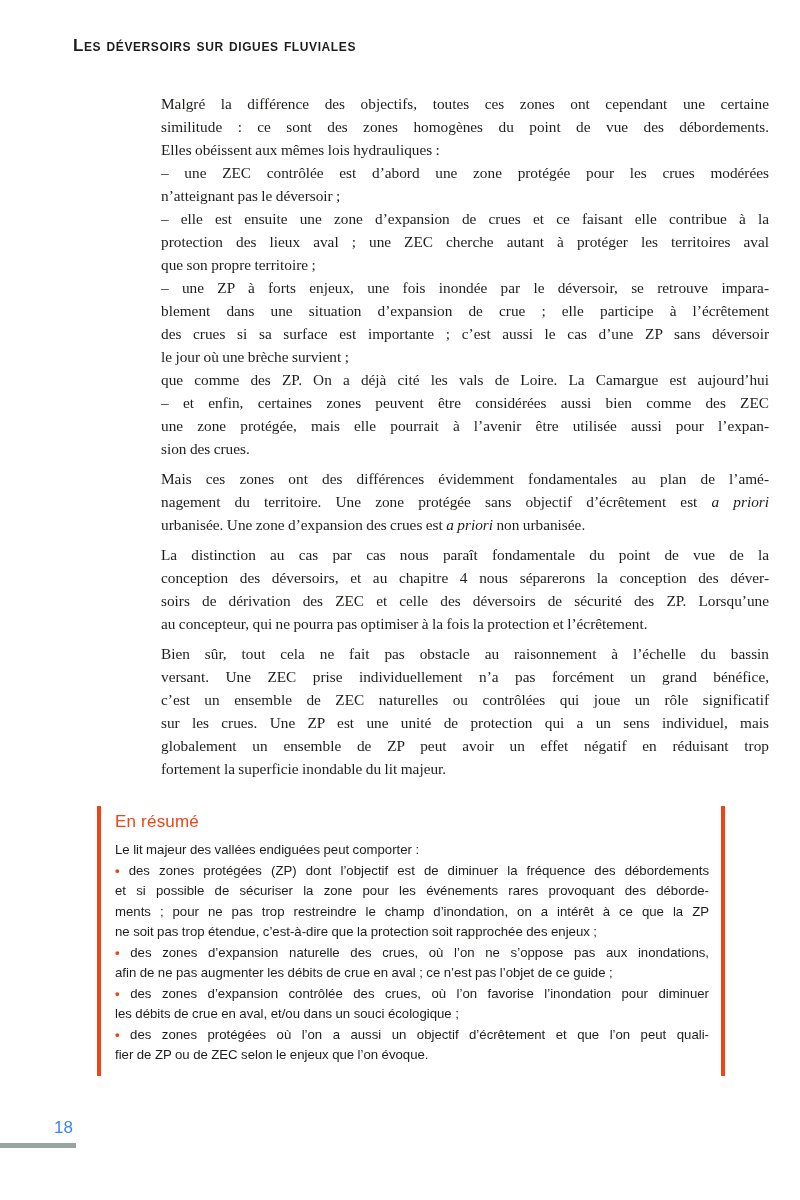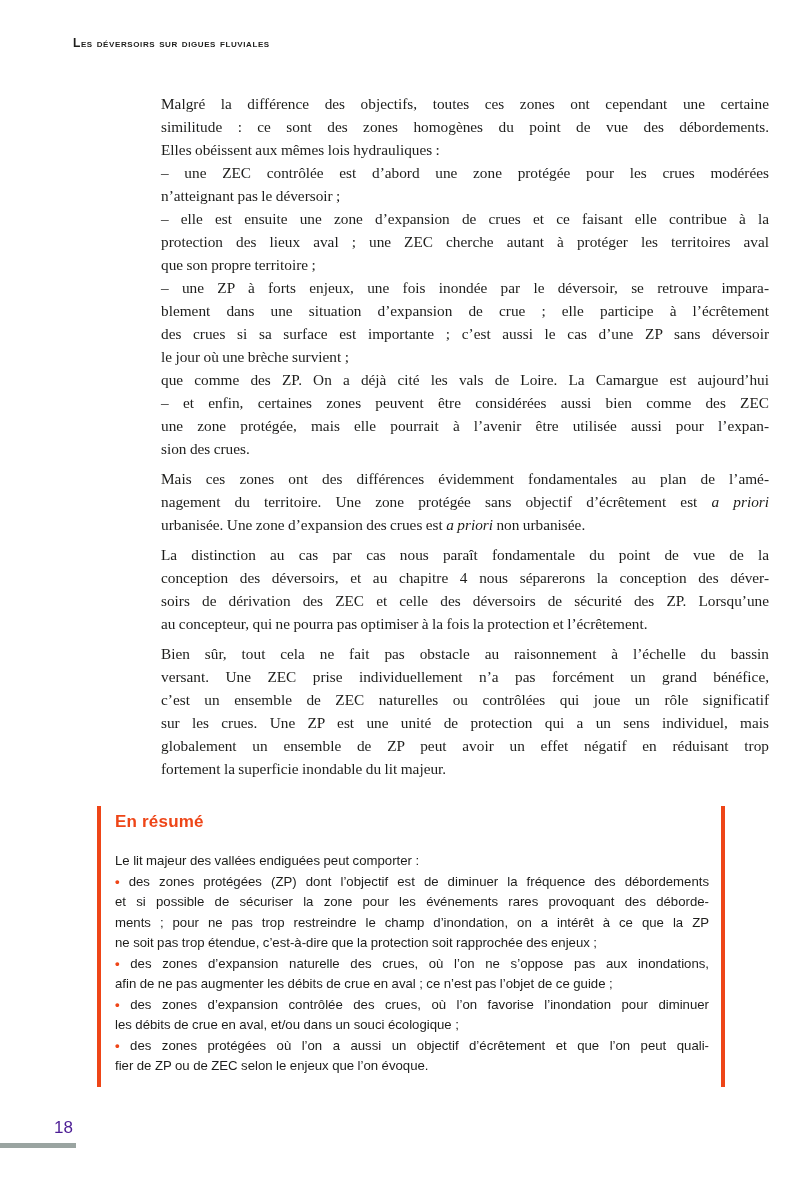--- a/index.html
+++ b/index.html
@@ -6,46 +6,46 @@
   * { margin:0; padding:0; box-sizing:border-box; }
   html,body { background:#ffffff; }
   body {
     width:800px; height:1200px; position:relative; overflow:hidden;
     font-family:"Liberation Serif", serif; color:var(--ink);
   }
   .page-header {
     position:absolute; left:73px; top:36px;
     font-family:"Liberation Sans", sans-serif;
     font-weight:bold; font-variant:small-caps;
-    font-size:12px; letter-spacing:0.6px; color:var(--ink);
+    font-size:17px; letter-spacing:0.6px; color:var(--ink);
   }
   .body-text {
     position:absolute; left:128px; top:92px; width:608px;
     font-size:15.3px; line-height:23px; word-spacing:-0.4px;margin-left:33px;
   }
   .body-text .block { margin-bottom:7px; }
   .body-text .block:last-child { margin-bottom:0; }
   .jl { text-align:justify; text-align-last:justify; }
   .ll { text-align:right; text-align-last:left; }
   .it { font-style:italic; }
   .summary-box {
     position:absolute; left:97px; top:806px; width:628px;
     border-left:4px solid var(--accent); border-right:4px solid var(--accent);
     padding:5px 12px 10px 14px;
     font-family:"Liberation Sans", sans-serif;
   }
   .summary-title {
-    color:var(--accent); font-weight:bold; font-size:17px;
-    line-height:22px; margin-bottom:18px; letter-spacing:0.2px;
+    color:var(--accent); font-weight:normal; font-size:17px;
+    line-height:22px; margin-bottom:7px; letter-spacing:0.2px;
   }
   .summary-lines { font-size:13.2px; line-height:20.5px; color:var(--ink); word-spacing:-0.2px; }
   .bullet { color:var(--accent); font-weight:bold; }
   .page-number {
     position:absolute; left:54px; top:1118px;
-    font-family:"Liberation Sans", sans-serif; font-size:17px; color:#4c1d95;
+    font-family:"Liberation Sans", sans-serif; font-size:17px; color:#3b82f6;
   }
   .footer-bar {
     position:absolute; left:0; top:1143px; width:76px; height:5px;
     background:var(--bar);
   }
 </style>
 </head>
 <body>
 
 <div class="page-header">Les déversoirs sur digues fluviales</div>

